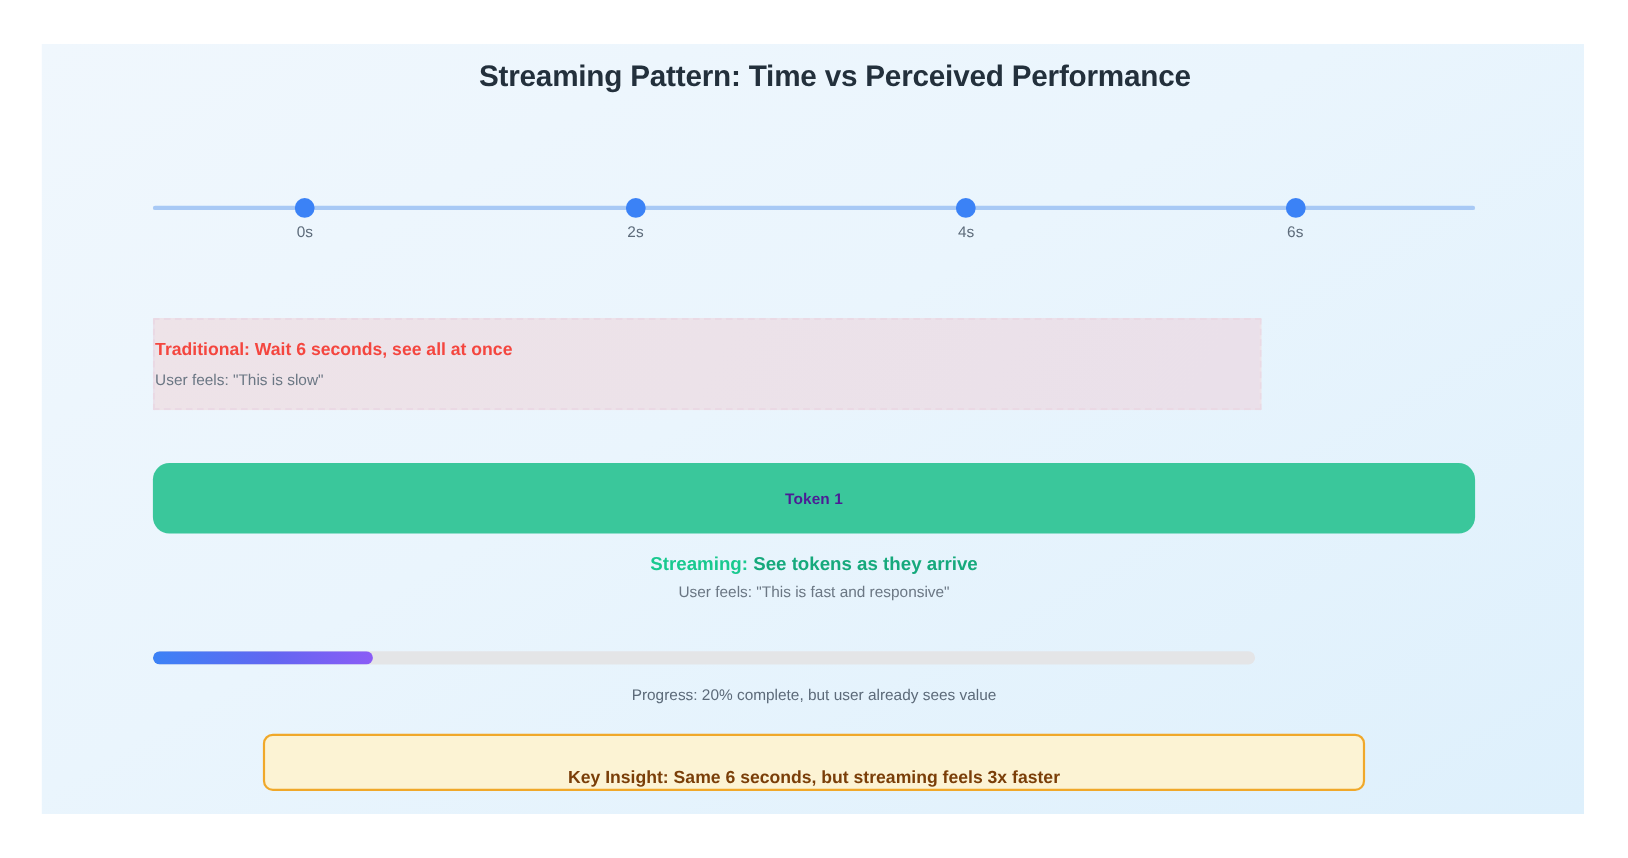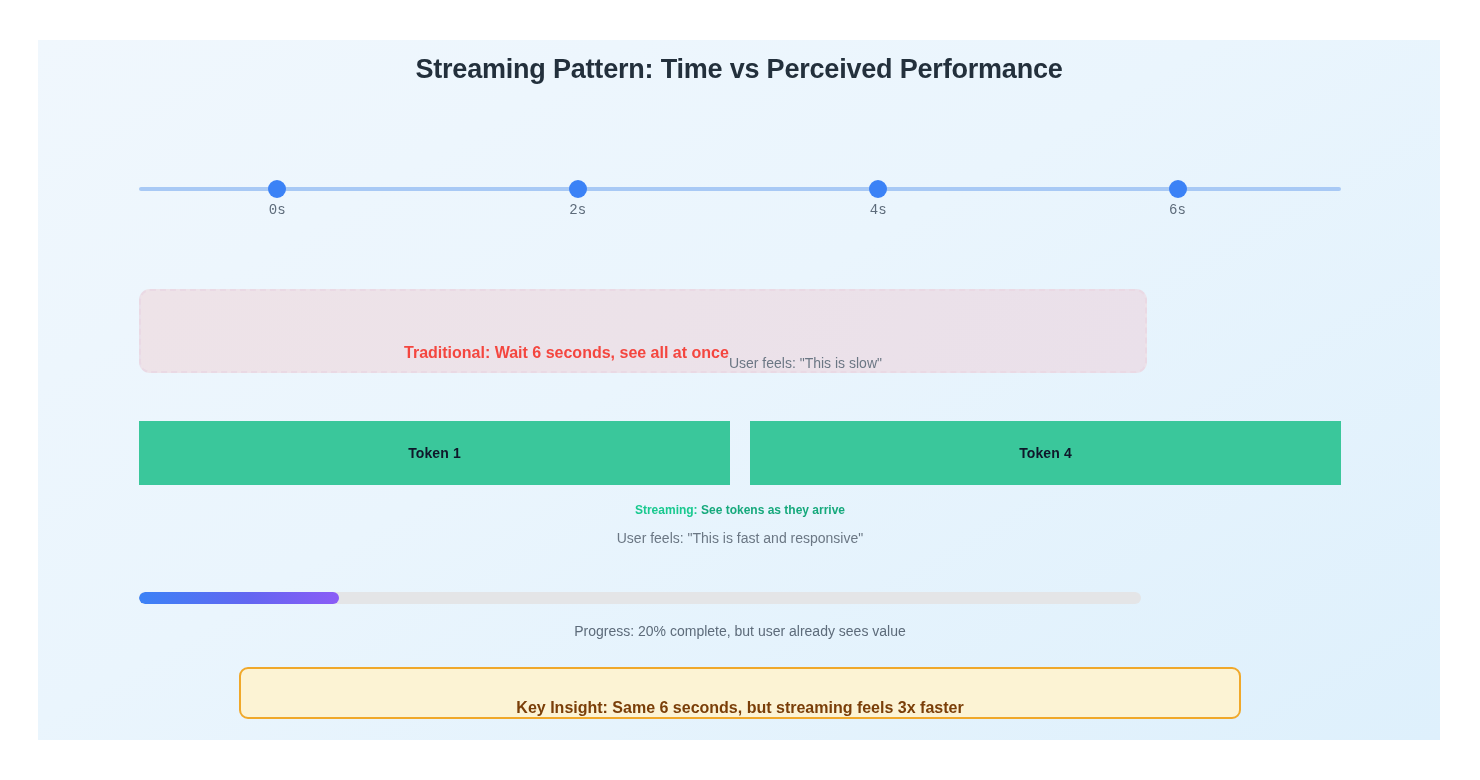--- a/index.html
+++ b/index.html
@@ -38,30 +38,30 @@
   .title {
     position: absolute;
     left: 0;
     top: 14px;
     width: 1402px;
     text-align: center;
     font-size: 27px;
     font-weight: bold;
     color: #23303c;
     letter-spacing: -0.2px;
+    padding-left: 20px;
   }
 
   
   .timeline {
     position: absolute;
     left: 101px;
     top: 147px;
     width: 1202px;
     height: 60px;
-    font-family: Liberation Mono, monospace;
   }
   .timeline-track {
     position: absolute;
     left: 0;
     top: 0;
     width: 1202px;
     height: 4px;
     background: #a8c9f5;
     border-radius: 2px;
   }
@@ -92,25 +92,25 @@
 
   
   .traditional {
     position: absolute;
     left: 101px;
     top: 249px;
     width: 1008px;
     height: 84px;
     box-sizing: border-box;
     border: 2px dashed #ead9e4;
-    border-radius: 11px;
+    border-radius: 1px;
     background: linear-gradient(120deg, #eee3e8 0%, #ece2e9 50%, #eae0ea 100%);
     display: flex;
-    flex-direction: row;
-    align-items: flex-end;
+    flex-direction: column;
+    align-items: flex-start;
     justify-content: center;
   }
   .traditional-title {
     font-size: 16px;
     font-weight: bold;
     color: #f4463f;
     margin-bottom: 9px;
   }
   .traditional-sub {
     font-size: 14px;
@@ -123,39 +123,39 @@
     left: 101px;
     top: 381px;
     width: 1202px;
     height: 64px;
     display: flex;
     gap: 20px;
   }
   .token {
     flex: 1 1 0;
     background: #3ac79b;
-    border-radius: 0;
-    color: #0f172a;
+    border-radius: 15px;
+    color: #4c1d95;
     font-size: 14px;
     font-weight: bold;
     display: flex;
     align-items: center;
     justify-content: center;
     letter-spacing: 0.1px;
   }
 
   
   .streaming-caption {
     position: absolute;
     left: 0;
     top: 463px;
     width: 1202px;
     margin-left: 101px;
     text-align: center;
-    font-size: 12px;
+    font-size: 17px;
     font-weight: bold;
     color: #16a97c;
   }
   .streaming-caption .lead {
     color: #19c98f;
   }
   .streaming-sub {
     position: absolute;
     left: 0;
     top: 490px;
@@ -240,21 +240,20 @@
       </div>
     </div>
 
     <div class="traditional">
       <div class="traditional-title">Traditional: Wait 6 seconds, see all at once</div>
       <div class="traditional-sub">User feels: "This is slow"</div>
     </div>
 
     <div class="token-row">
       <div class="token">Token 1</div>
-      <div class="token">Token 4</div>
     </div>
 
     <div class="streaming-caption"><span class="lead">Streaming:</span><span> See tokens as they arrive</span></div>
 
     <div class="streaming-sub">User feels: "This is fast and responsive"</div>
 
     <div class="progress">
       <div class="progress-fill" style="width: 20%;"></div>
     </div>
     <div class="progress-label">Progress: 20% complete, but user already sees value</div>

